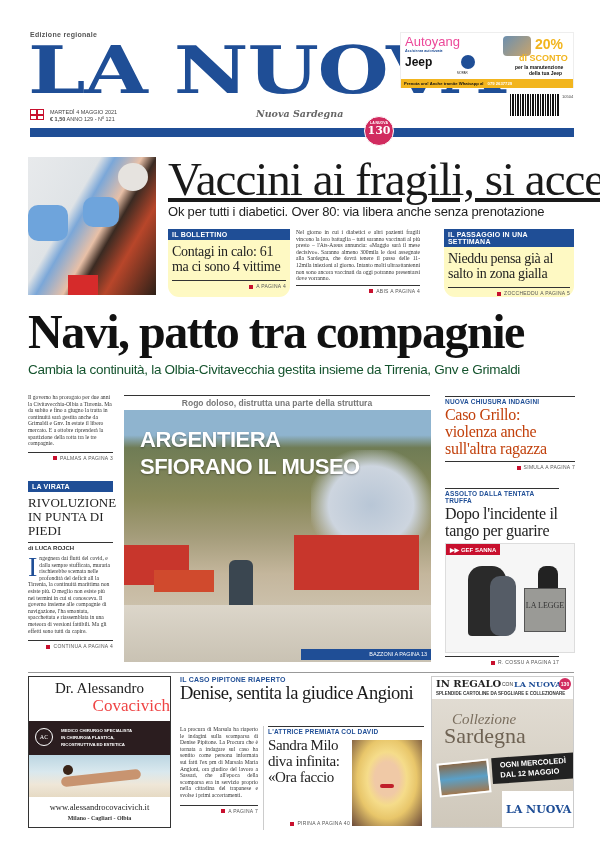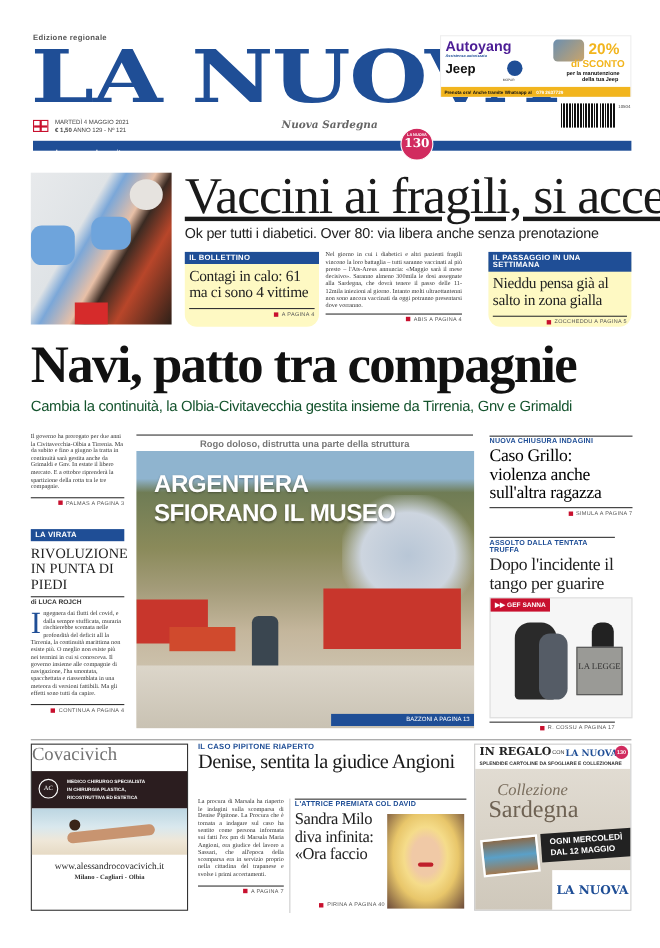--- a/index.html
+++ b/index.html
@@ -33,21 +33,21 @@
   <div class="abs" style="left:30px;top:128px;width:544px;height:9px;background:#1f4e96;">
     <span style="color:#fff;font-size:6.5px;font-weight:bold;padding-left:4px;line-height:9px;">www.lanuovasardegna.it</span>
   </div>
   <div class="abs" style="left:364px;top:116px;width:30px;height:30px;border-radius:50%;background:#d12b5f;color:#fff;text-align:center;border:1px solid #fff;">
     <div style="font-size:3.5px;font-weight:bold;margin-top:4px;">LA NUOVA</div>
     <div style="font-family:'DejaVu Serif',serif;font-weight:bold;font-size:11px;line-height:12px;">130</div>
   </div>
 </div>
 
 <div class="abs" style="left:400px;top:32px;width:174px;height:56px;background:#fff;border:1px solid #eee;">
-  <div class="abs" style="left:4px;top:1px;font-weight:bold;font-size:13px;color:#4c1d95;">Autoyang</div>
+  <div class="abs" style="left:4px;top:1px;font-weight:normal;font-size:13px;color:#ec4899;">Autoyang</div>
   <div class="abs" style="left:4px;top:16px;font-size:3.5px;font-weight:bold;color:#1f4e96;font-style:italic;">Assistenza autorizzata</div>
   <div class="abs" style="left:4px;top:22px;font-weight:bold;font-size:12px;color:#111;">Jeep</div>
   <div class="abs" style="left:60px;top:22px;width:14px;height:14px;border-radius:50%;background:#1f4e96;"></div>
   <div class="abs" style="left:56px;top:38px;font-size:3px;color:#333;">MOPAR</div>
   <div class="abs" style="left:102px;top:3px;width:28px;height:20px;background:linear-gradient(135deg,#6b8fb0,#c9a46b);border-radius:4px;"></div>
   <div class="abs" style="left:134px;top:3px;font-weight:bold;font-size:14px;color:#f2b51e;">20%</div>
   <div class="abs" style="left:118px;top:20px;font-weight:bold;font-size:9px;color:#f2b51e;">di SCONTO</div>
   <div class="abs" style="left:114px;top:31px;font-size:5px;font-weight:bold;color:#111;">per la manutenzione</div>
   <div class="abs" style="left:128px;top:37px;font-size:5px;font-weight:bold;color:#111;">della tua Jeep</div>
   <div class="abs" style="left:0;top:46px;width:172px;height:9px;background:#f2b51e;font-size:4.2px;font-weight:bold;line-height:9px;padding-left:3px;color:#111;">
@@ -122,21 +122,21 @@
   <div style="position:absolute;left:16px;top:16px;color:#fff;font-weight:bold;font-size:22px;line-height:27px;letter-spacing:-0.5px;text-shadow:0 1px 2px rgba(0,0,0,0.35);">
     <div>ARGENTIERA</div>
     <div>SFIORANO IL MUSEO</div>
   </div>
   <div style="position:absolute;right:0;bottom:2px;width:130px;height:11px;background:#1f4e96;color:#fff;font-size:5.5px;text-align:right;padding-right:4px;line-height:11px;">BAZZONI A PAGINA 13</div>
 </div>
 
 <div class="abs" style="left:445px;top:396px;width:130px;">
   <div class="rule"></div>
   <div class="blue-kicker" style="margin-top:1px;font-size:6.5px;">NUOVA CHIUSURA INDAGINI</div>
-  <div class="serif" style="font-size:16px;line-height:17px;color:#000000;margin-top:1px;letter-spacing:-0.3px;">Caso Grillo: violenza anche sull'altra ragazza</div>
+  <div class="serif" style="font-size:16px;line-height:17px;color:#c2410c;margin-top:1px;letter-spacing:-0.3px;">Caso Grillo: violenza anche sull'altra ragazza</div>
   <div class="rule" style="margin-top:4px;"></div>
   <div class="pageref" style="margin-top:2px;">SIMULA A PAGINA 7</div>
 </div>
 <div class="abs" style="left:445px;top:488px;width:114px;">
   <div class="rule"></div>
   <div class="blue-kicker" style="margin-top:1px;font-size:6.5px;">ASSOLTO DALLA TENTATA TRUFFA</div>
   <div class="serif" style="font-size:16px;line-height:17px;color:#222;margin-top:1px;letter-spacing:-0.3px;">Dopo l'incidente il tango per guarire</div>
   <div style="position:relative;margin-top:4px;width:130px;height:110px;background:#f6f6f6;border:1px solid #ddd;">
     <div style="position:absolute;left:0;top:0;background:#c8102e;color:#fff;font-size:6px;font-weight:bold;padding:2px 4px;">
       <span>▶▶ </span><span>GEF SANNA</span>
@@ -146,21 +146,22 @@
     <div style="position:absolute;left:78px;top:44px;width:42px;height:44px;background:#9a9a96;border:1px solid #555;text-align:center;font-family:'Liberation Serif',serif;font-size:8px;color:#333;padding-top:12px;line-height:9px;">LA LEGGE</div>
     <div style="position:absolute;left:92px;top:22px;width:20px;height:22px;background:#222;border-radius:8px 8px 0 0;"></div>
   </div>
   <div class="rule" style="margin-top:3px;"></div>
   <div class="pageref" style="margin-top:2px;">R. COSSU A PAGINA 17</div>
 </div>
 
 <div class="abs rule" style="left:28px;top:672px;width:546px;border-color:#999;"></div>
 
 <div class="abs" style="left:28px;top:676px;width:143px;height:152px;border:1px solid #333;background:#fff;">
-  <div class="serif" style="text-align:left;font-size:17px;color:#737373;line-height:18px;">Covacivich</div>
+  <div class="serif" style="text-align:center;font-size:15px;color:#222;margin-top:3px;">Dr. Alessandro</div>
+  <div class="serif" style="text-align:right;font-size:17px;color:#ef4444;line-height:18px;">Covacivich</div>
   <div style="position:relative;margin-top:6px;height:34px;background:#2b1d1f;color:#fff;font-size:4.3px;font-weight:bold;line-height:7px;padding:6px 0 0 32px;">
     <div style="position:absolute;left:6px;top:7px;width:18px;height:18px;border:1px solid #fff;border-radius:50%;font-size:6px;text-align:center;line-height:16px;font-family:'Liberation Serif',serif;font-weight:normal;">AC</div>
     <div>MEDICO CHIRURGO SPECIALISTA</div>
     <div>IN CHIRURGIA PLASTICA,</div>
     <div>RICOSTRUTTIVA ED ESTETICA</div>
   </div>
   <div style="height:42px;background:linear-gradient(180deg,#bcd6e2 0%,#d9e8ee 40%,#efe7d8 70%,#e6dac4 100%);position:relative;">
     <div style="position:absolute;left:32px;top:18px;width:80px;height:10px;background:#c89470;border-radius:6px;transform:rotate(-6deg);"></div>
     <div style="position:absolute;left:34px;top:10px;width:10px;height:10px;background:#3a2418;border-radius:50%;"></div>
   </div>

